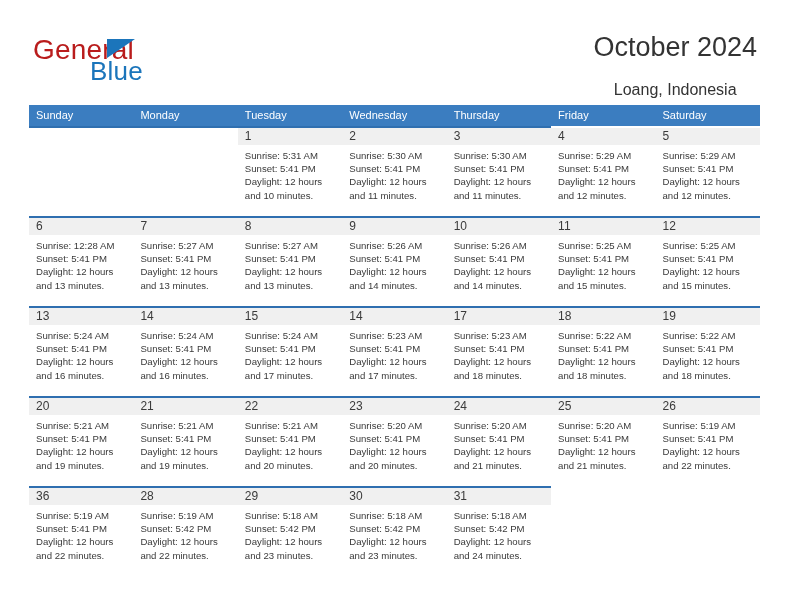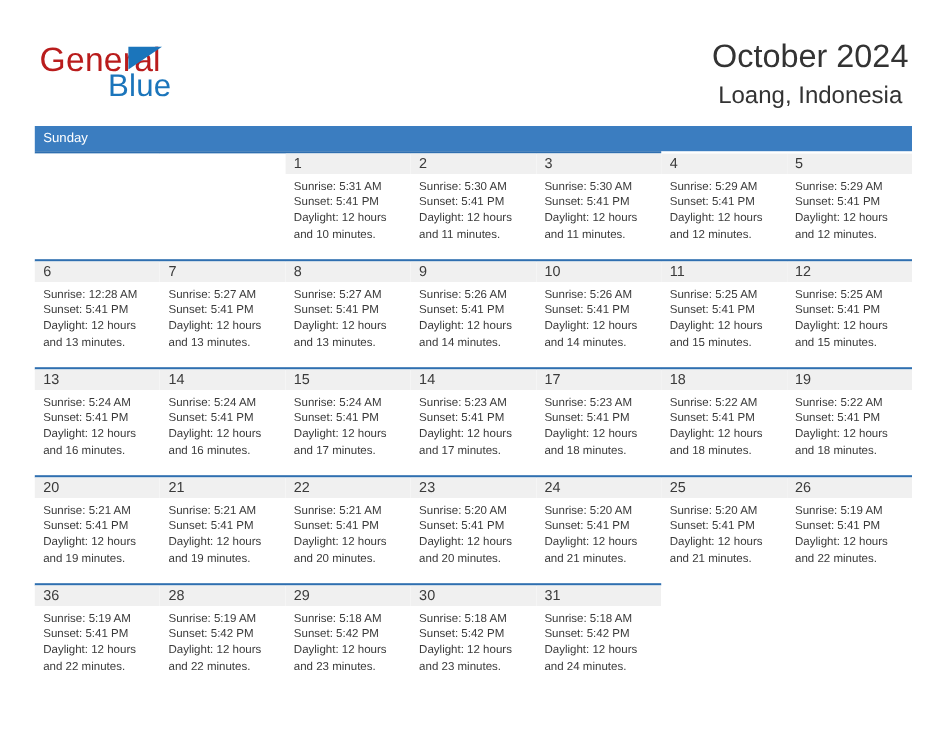--- a/index.html
+++ b/index.html
@@ -66,39 +66,38 @@
     top: 4px;
     text-align: center;
   }
   .cal-title {
     font-size: 27px;
     color: #333333;
     line-height: 34px;
     white-space: nowrap;
   }
   .cal-subtitle {
-    font-size: 20px;
+    font-size: 16px;
     color: #333333;
     line-height: 22px;
-    margin-top: 5px;
+    margin-top: 15px;
     white-space: nowrap;
   }
 
   
   .grid {
     position: absolute;
     left: 29px;
     top: 105px;
     width: 731px;
   }
   .dow-row {
     display: flex;
     background: #3b7dc0;
     height: 21px;
-    flex-direction: column;
   }
   .dow {
     flex: 1 1 0;
     font-size: 11px;
     color: #ffffff;
     line-height: 21px;
     padding-left: 7px;
     box-sizing: border-box;
     white-space: nowrap;
   }

